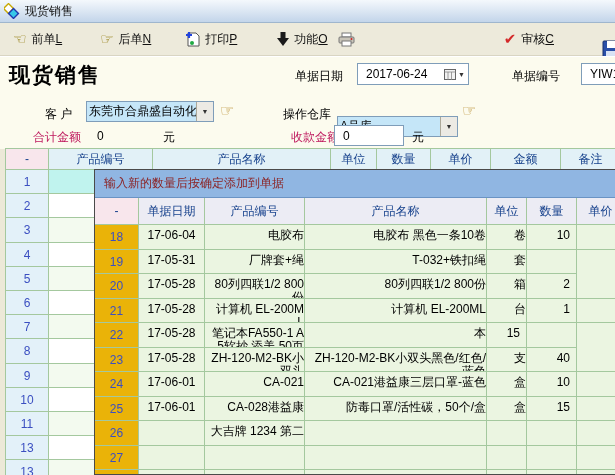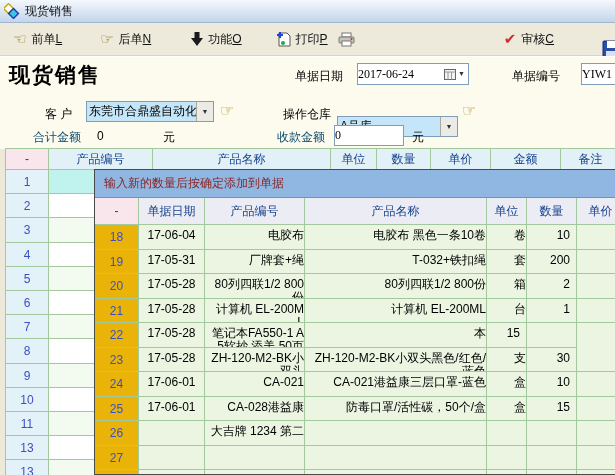--- a/index.html
+++ b/index.html
@@ -31,26 +31,26 @@
   .tb-right{margin-left:auto;display:flex;align-items:center}
   .tb-gap1{margin-left:8px}.tb-gap2{margin-left:28px}.tb-gap3{margin-left:30px}.tb-gap4{margin-left:24px}
   .icon-box{display:inline-block;vertical-align:middle}
   
   .formarea{
     position:absolute;left:0;top:56px;right:0;height:92px;
     background:#FCFBEE;border-top:1px solid #FFFFFF;
   }
   .heading{position:absolute;left:9px;top:4px;font-size:21px;font-weight:bold;color:#000;letter-spacing:2px}
   .flabel{position:absolute;font-size:12px;color:#000;white-space:nowrap}
-  .flabel.blue{color:#0c4a6e}
+  .flabel.blue{color:#be185d}
   .fvalue{position:absolute;font-size:12px;color:#000;white-space:nowrap}
   .inputbox{
     position:absolute;background:#fff;border:1px solid #7F9DB9;
     font-size:12px;color:#000;display:flex;align-items:center;
-    padding-left:0;box-sizing:border-box;overflow:hidden;white-space:nowrap;font-family:Liberation Serif, serif;
+    padding-left:8px;box-sizing:border-box;overflow:hidden;white-space:nowrap;
   }
   .combo{
     position:absolute;background:#fff;border:1px solid #7F9DB9;
     display:flex;align-items:center;box-sizing:border-box;overflow:hidden;
   }
   .combo .ctext{flex:1;font-size:12px;padding:1px 2px;white-space:nowrap;overflow:hidden;background:#C5E6F8}
   .combo .arrowbtn{
     width:16px;align-self:stretch;background:#ECEAE4;border-left:1px solid #ACA899;
     display:flex;align-items:center;justify-content:center;font-size:7px;color:#333;
   }
@@ -107,33 +107,33 @@
 
 <div class="toolbar">
   <div class="tb-btn tb-gap1">
     <span class="glyph hand">☜</span>
     <span><span>前单</span><span class="ul">L</span></span>
   </div>
   <div class="tb-btn tb-gap2">
     <span class="glyph hand">☞</span>
     <span><span>后单</span><span class="ul">N</span></span>
   </div>
-  <div class="tb-btn tb-gap3">
-    <svg class="icon-box" width="12" height="14" viewBox="0 0 12 14">
-      <path d="M3.5 0h5v6H12l-6 8-6-8h3.5z" fill="#1A1A1A"></path>
-    </svg>
-    <span><span>功能</span><span class="ul">O</span></span>
-  </div>
   <div class="tb-btn tb-gap4">
     <svg class="icon-box" width="15" height="16" viewBox="0 0 15 16">
       <path d="M3 2h8l3 3v10H3z" fill="#FFFFFF" stroke="#555" stroke-width="1"></path>
       <path d="M4 1v6M1 4h6" stroke="#2244DD" stroke-width="2.2"></path>
       <circle cx="7" cy="12" r="2" fill="#22AA44"></circle>
     </svg>
     <span><span>打印</span><span class="ul">P</span></span>
+  </div>
+  <div class="tb-btn tb-gap3">
+    <svg class="icon-box" width="12" height="14" viewBox="0 0 12 14">
+      <path d="M3.5 0h5v6H12l-6 8-6-8h3.5z" fill="#1A1A1A"></path>
+    </svg>
+    <span><span>功能</span><span class="ul">O</span></span>
   </div>
   <div class="tb-btn">
     <svg class="icon-box" width="17" height="15" viewBox="0 0 17 15">
       <rect x="4" y="1" width="9" height="4" fill="#FFFFFF" stroke="#777"></rect>
       <rect x="1" y="5" width="15" height="6" rx="1" fill="#C9C5B9" stroke="#777"></rect>
       <circle cx="13.5" cy="7" r="1" fill="#CC2222"></circle>
       <rect x="4" y="9" width="9" height="5" fill="#FFFFFF" stroke="#777"></rect>
     </svg>
   </div>
 
@@ -183,21 +183,21 @@
   <div class="combo" style="left:337px;top:59px;width:121px;height:21px">
     <span class="ctext">A号库</span>
     <span class="arrowbtn">▼</span>
   </div>
   <span class="handptr" style="left:462px;top:46px">☞</span>
 
   <div class="flabel blue" style="left:33px;top:72px">合计金额</div>
   <div class="fvalue" style="left:97px;top:72px">0</div>
   <div class="fvalue" style="left:163px;top:72px">元</div>
 
-  <div class="flabel blue" style="left:277px;top:72px">收款金额</div>
+  <div class="flabel blue" style="left:291px;top:72px">收款金额</div>
   <div class="inputbox" style="left:334px;top:68px;width:70px;height:21px">
     <span>0</span>
   </div>
   <div class="fvalue" style="left:412px;top:72px">元</div>
 </div>
 
 <div class="main-table">
   <div class="mrow mhead">
     <div class="cell hdr">-</div>
     <div class="cell hdr">产品编号</div>
@@ -362,21 +362,20 @@
         <div class="cell c-left">卷</div>
         <div class="cell c-qty">10</div>
         <div class="cell c-qty"></div>
       </div>
       <div class="prow data">
         <div class="cell rowno">19</div>
         <div class="cell c-date">17-05-31</div>
         <div class="cell c-left">厂牌套+绳</div>
         <div class="cell c-left">T-032+铁扣绳</div>
         <div class="cell c-left">套</div>
-        <div class="cell c-qty">200</div>
         <div class="cell c-qty"></div>
       </div>
       <div class="prow data">
         <div class="cell rowno">20</div>
         <div class="cell c-date">17-05-28</div>
         <div class="cell c-left">80列四联1/2 800份</div>
         <div class="cell c-left">80列四联1/2 800份</div>
         <div class="cell c-left">箱</div>
         <div class="cell c-qty">2</div>
         <div class="cell c-qty"></div>
@@ -397,21 +396,21 @@
         <div class="cell c-left">本</div>
         <div class="cell c-qty">15</div>
         <div class="cell c-qty"></div>
       </div>
       <div class="prow data">
         <div class="cell rowno">23</div>
         <div class="cell c-date">17-05-28</div>
         <div class="cell c-left">ZH-120-M2-BK小双头</div>
         <div class="cell c-left">ZH-120-M2-BK小双头黑色/红色/蓝色</div>
         <div class="cell c-left">支</div>
-        <div class="cell c-qty">30</div>
+        <div class="cell c-qty">40</div>
         <div class="cell c-qty"></div>
       </div>
       <div class="prow data">
         <div class="cell rowno">24</div>
         <div class="cell c-date">17-06-01</div>
         <div class="cell c-left">CA-021</div>
         <div class="cell c-left">CA-021港益康三层口罩-蓝色</div>
         <div class="cell c-left">盒</div>
         <div class="cell c-qty">10</div>
         <div class="cell c-qty"></div>

